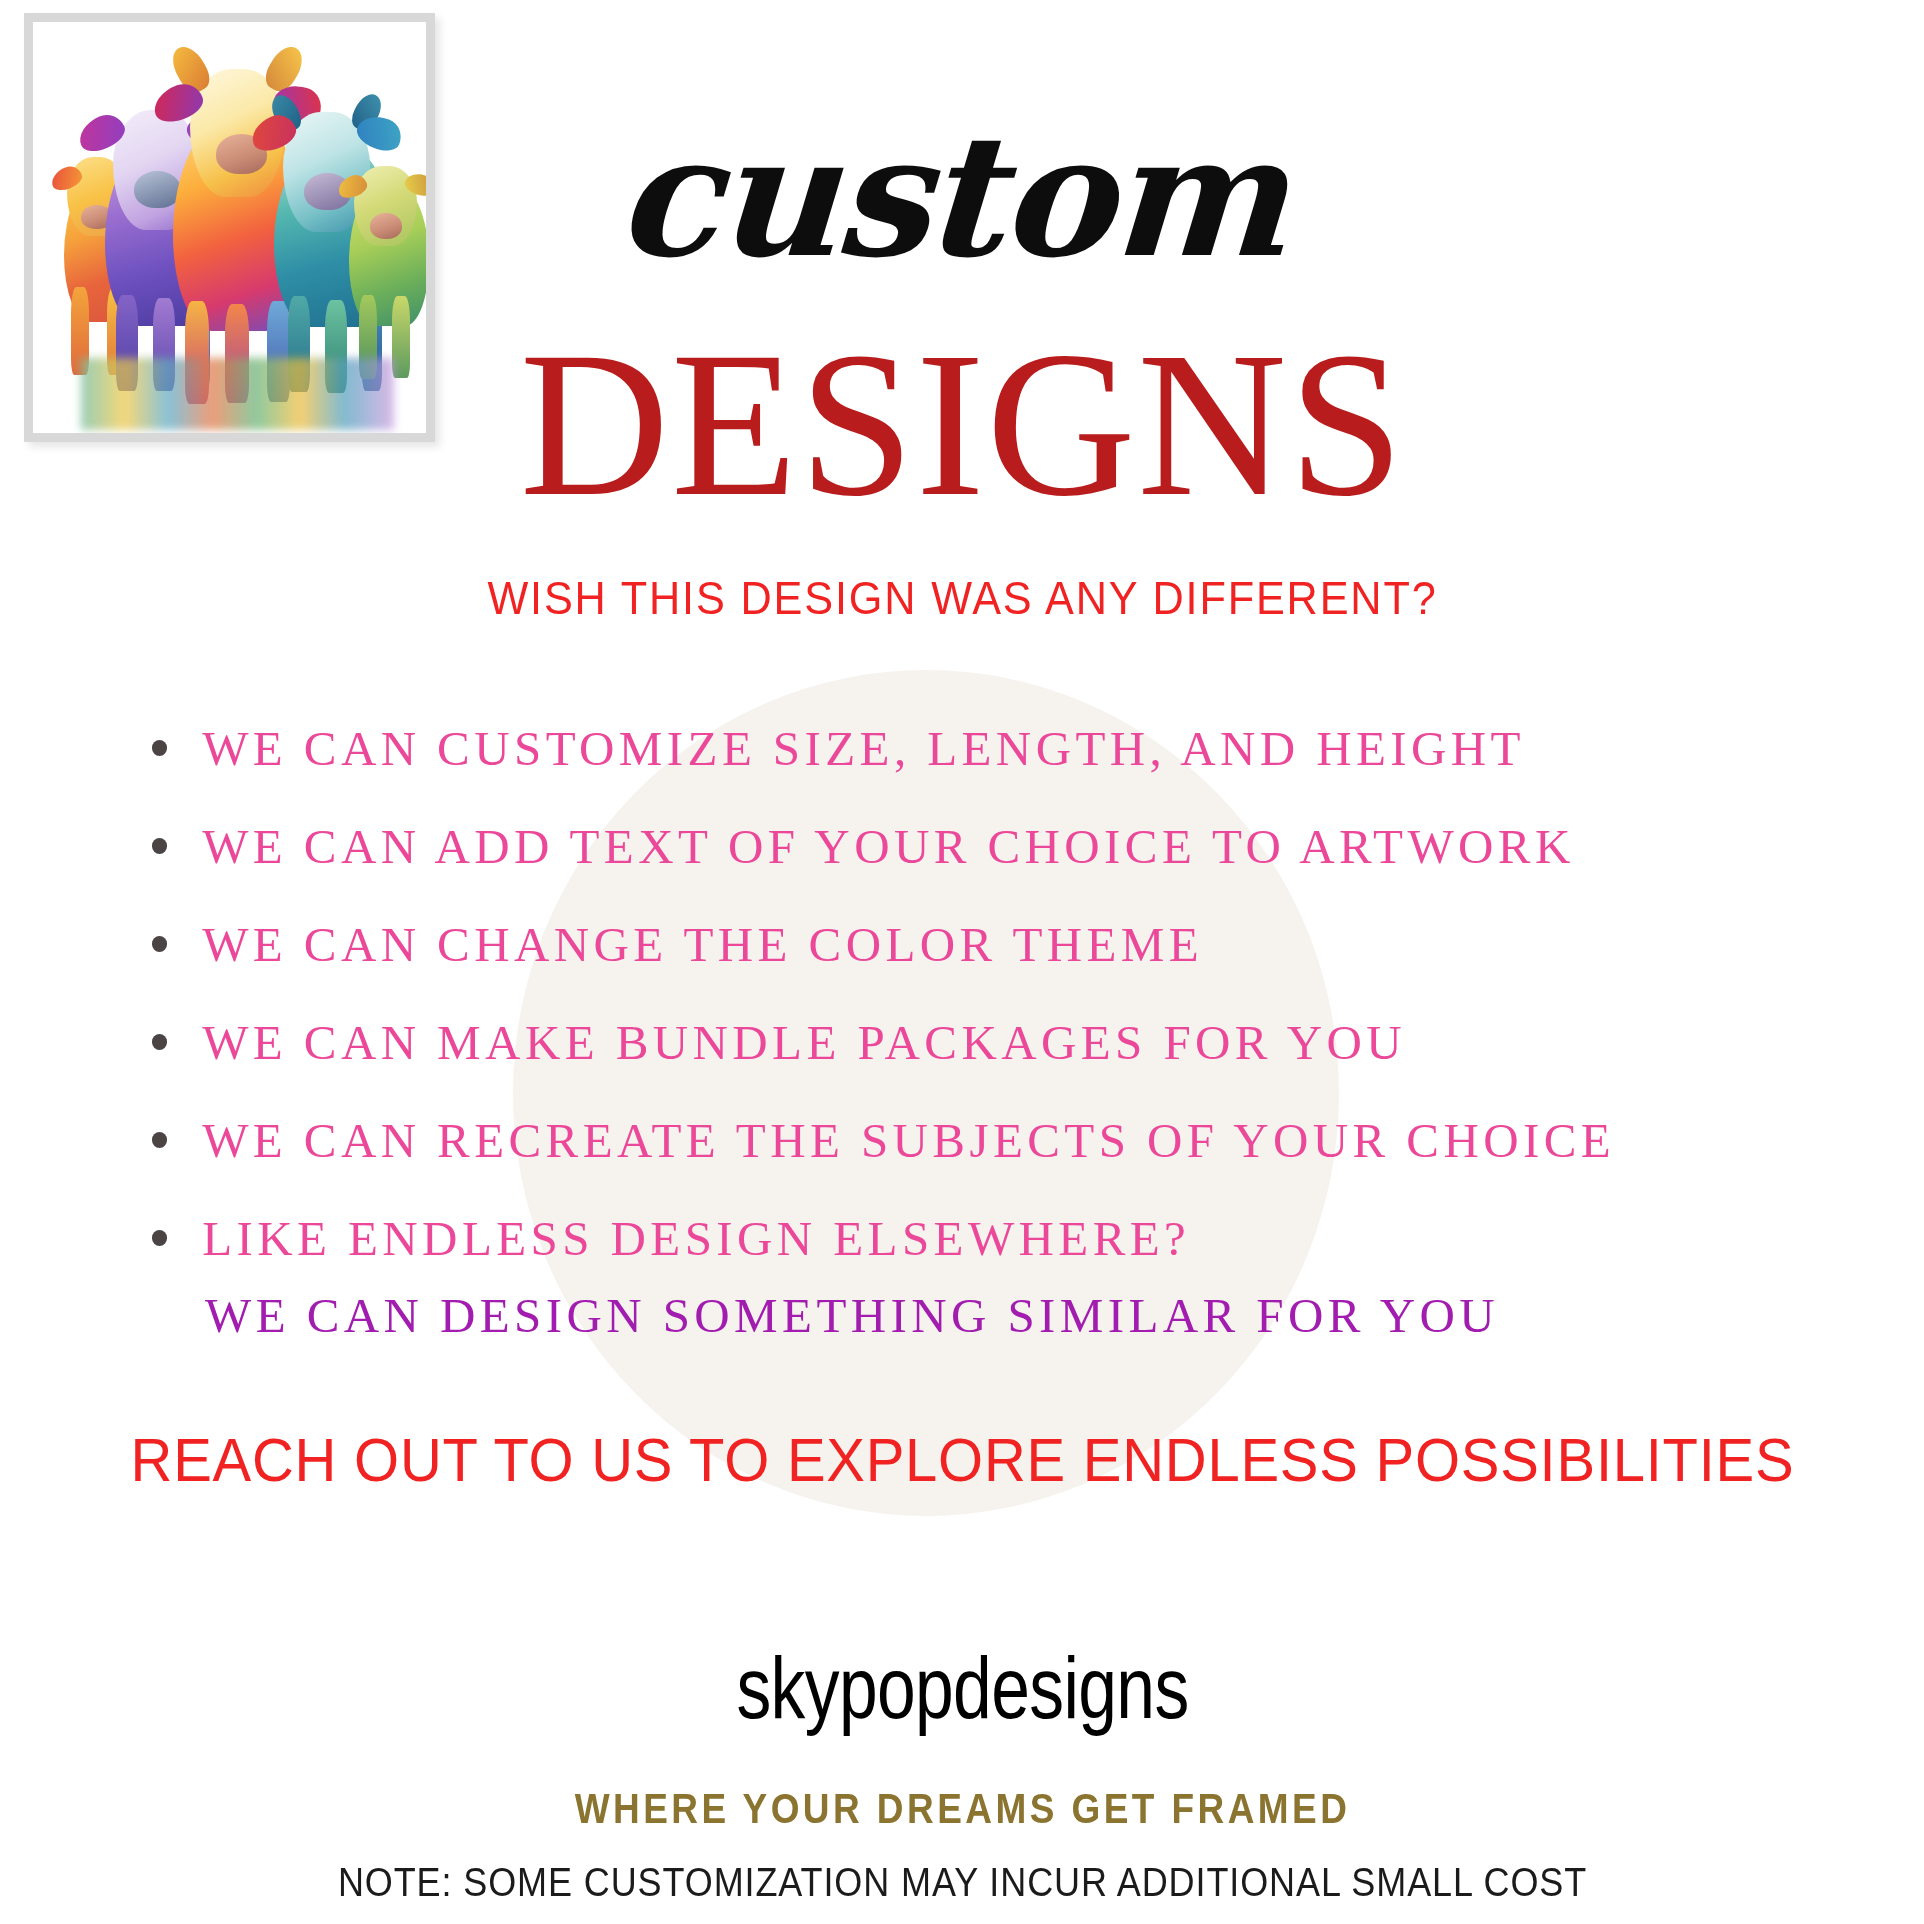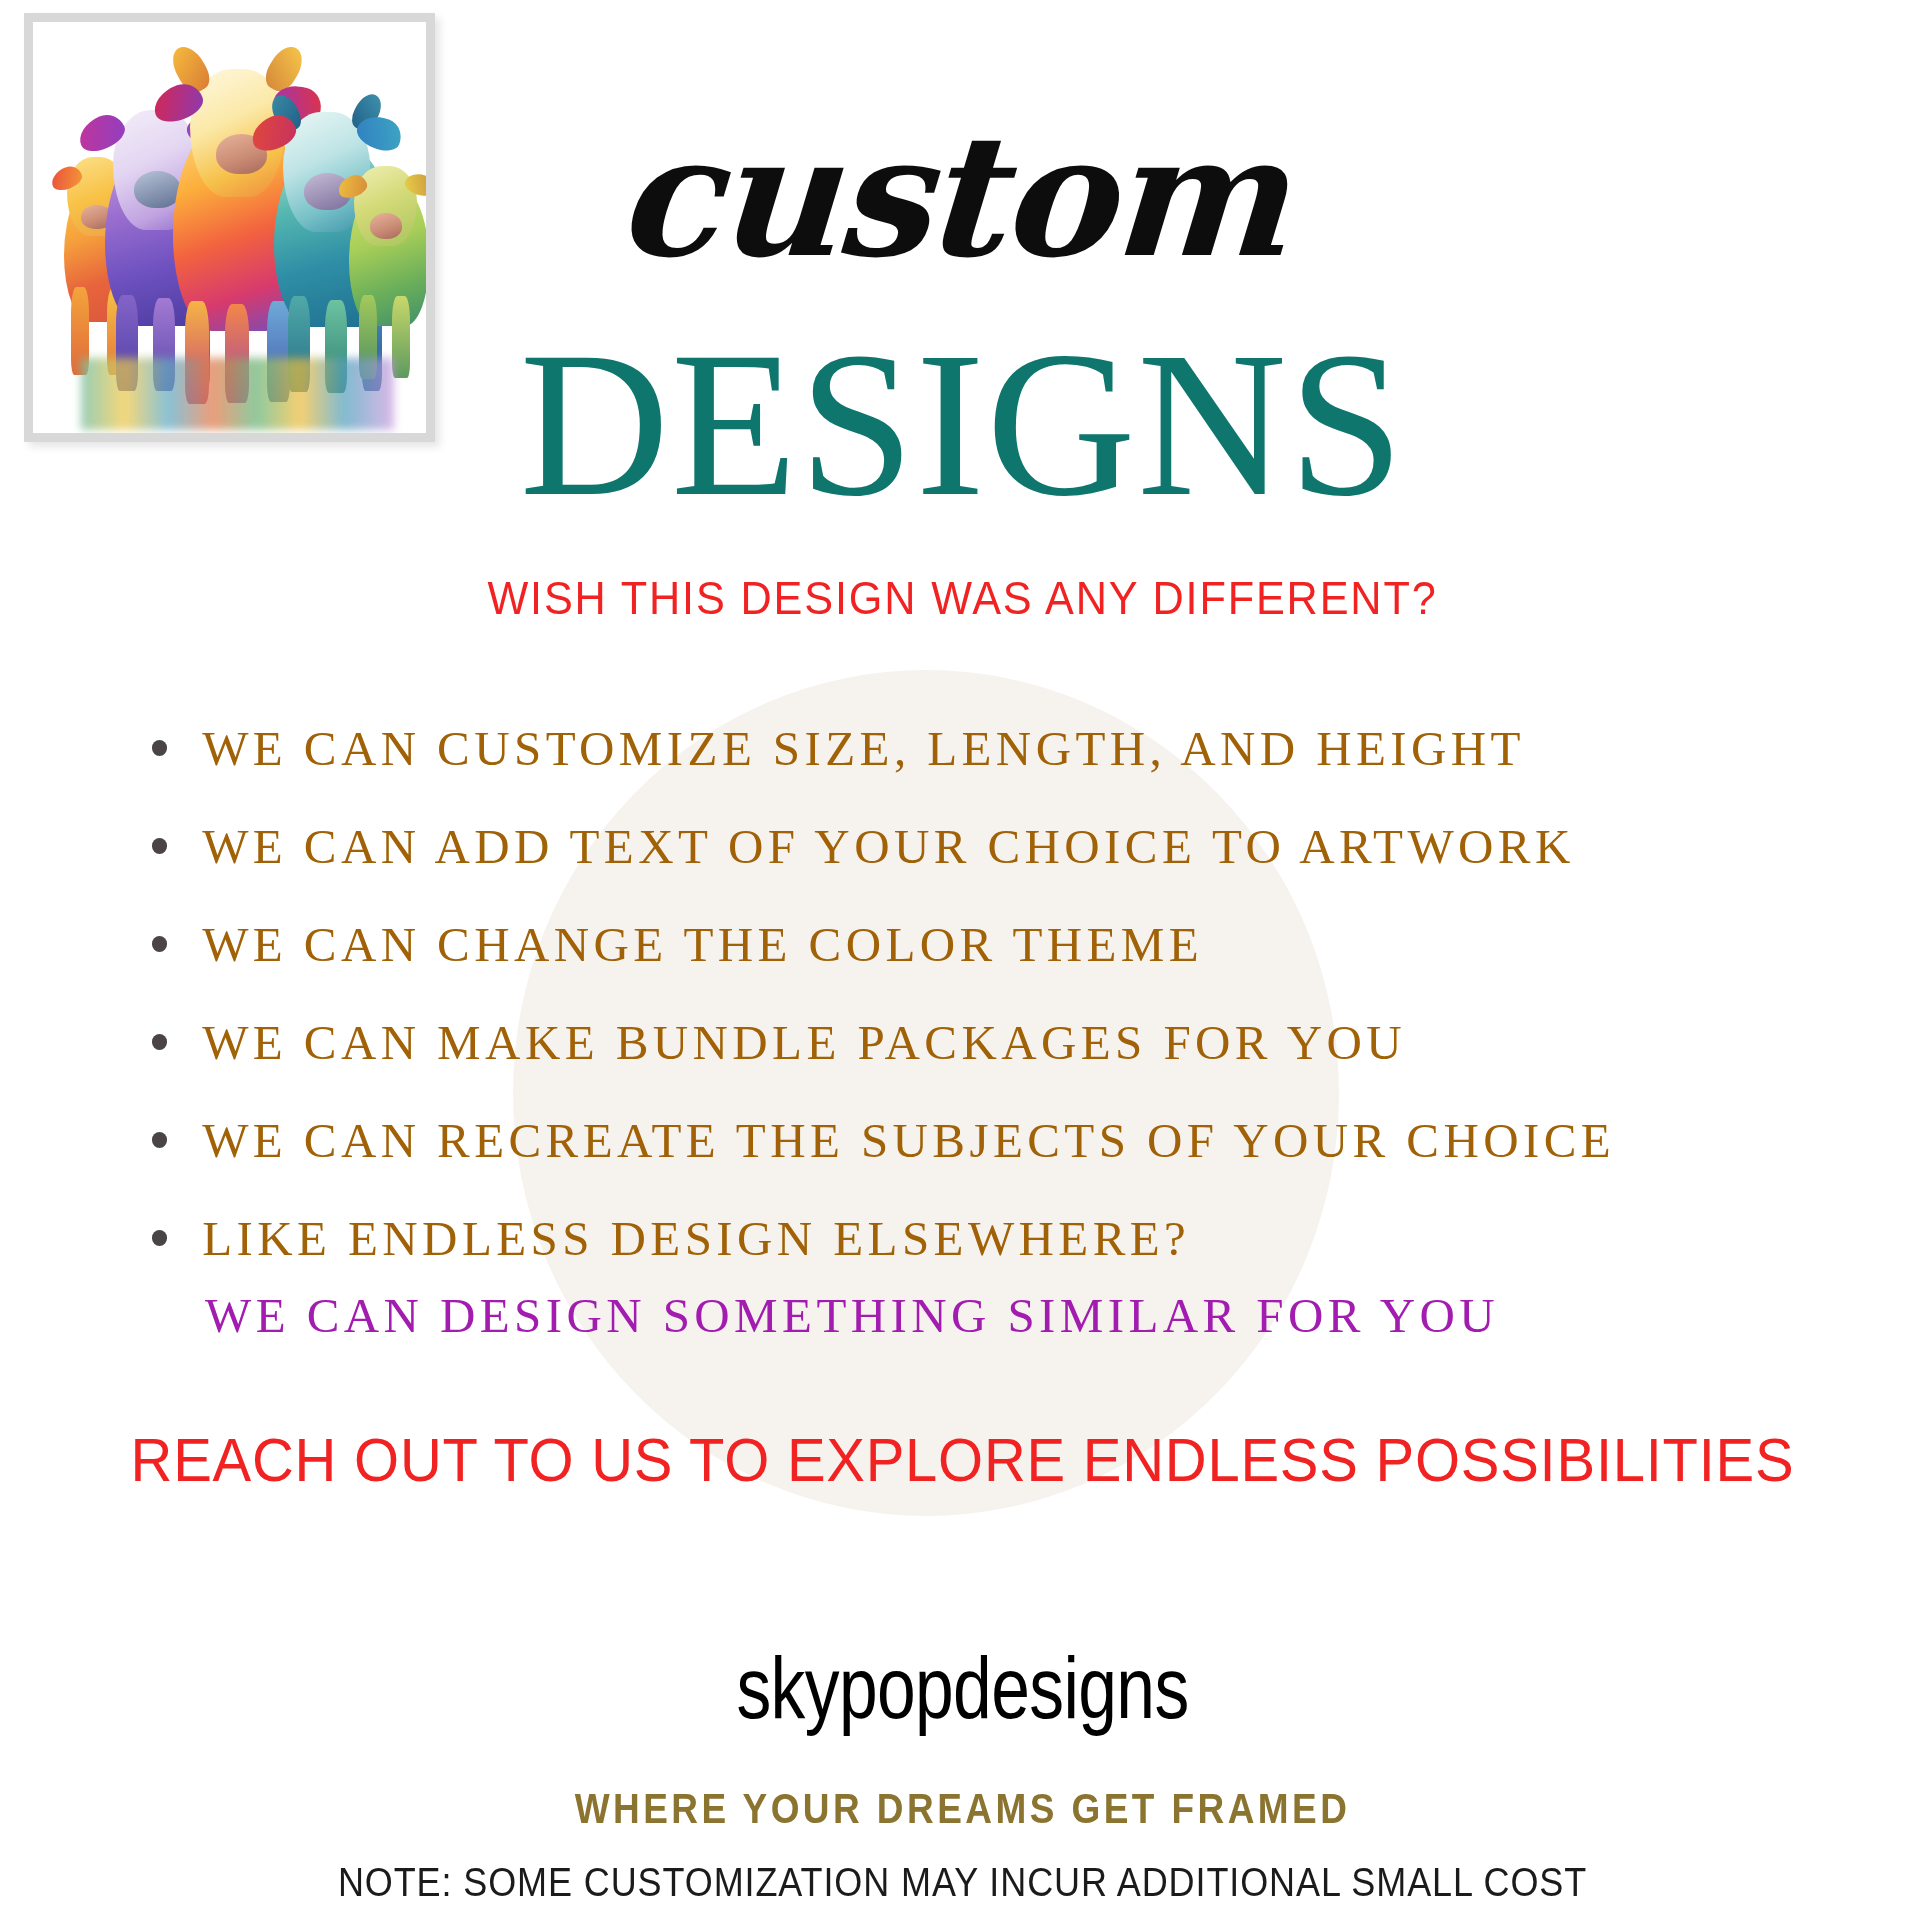--- a/index.html
+++ b/index.html
@@ -107,21 +107,21 @@
   .designs-title {
     position: absolute;
     left: 0; right: 0;
     top: 321px;
     text-align: center;
     z-index: 2;
     font-family: "Liberation Serif", serif;
     font-weight: 400;
     font-size: 207px;
     line-height: 1;
-    color: #0f766e;
+    color: #b91c1c;
     letter-spacing: 1.6px;
   }
   .subtitle-red {
     position: absolute;
     left: 0; right: 0;
     top: 574px;
     text-align: center;
     z-index: 2;
     font-family: "Liberation Sans Narrow", "Liberation Sans", sans-serif;
     font-weight: 400;
@@ -143,21 +143,21 @@
     padding: 0;
     list-style: none;
   }
   .bullets li {
     position: relative;
     height: 98px;
     display: flex;
     align-items: center;
     font-family: "Liberation Serif", serif;
     font-size: 49px;
-    color: #a16207;
+    color: #ec4899;
     letter-spacing: 4.4px;
     white-space: nowrap;
   }
   .bullets li .dot {
     display: inline-block;
     width: 15.2px;
     height: 15.2px;
     border-radius: 50%;
     background: #4a4544;
     margin-right: 35px;

